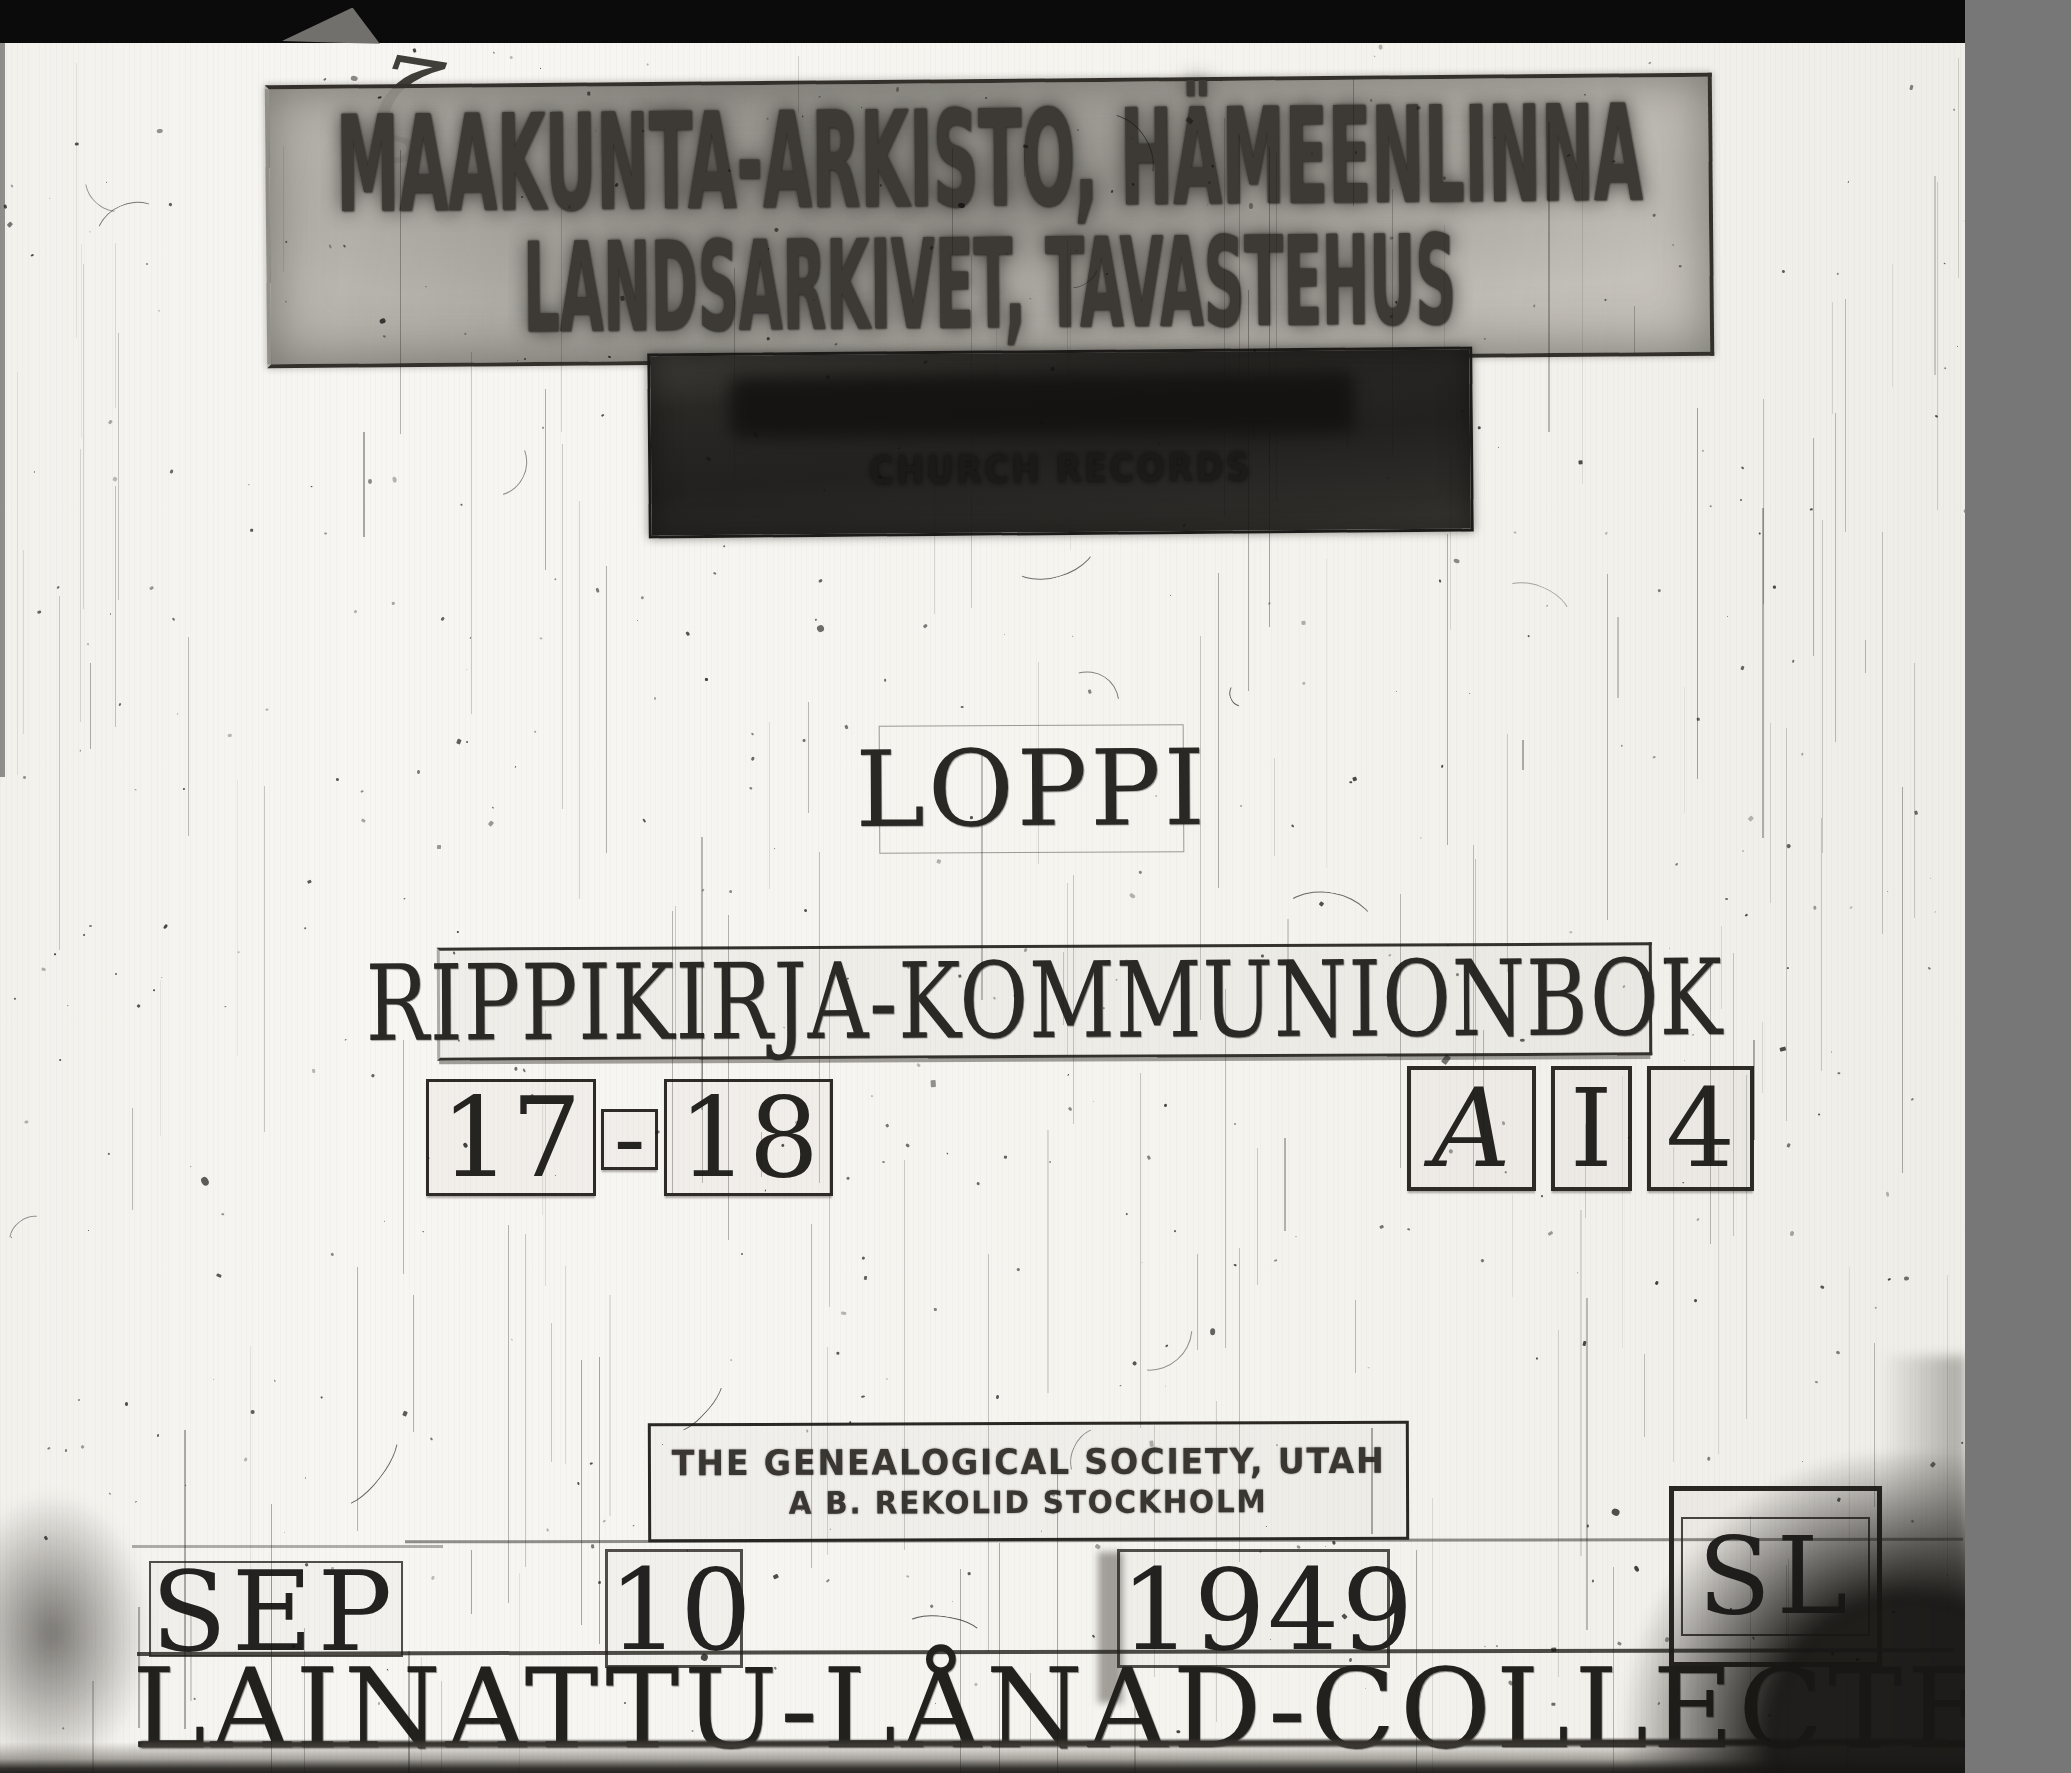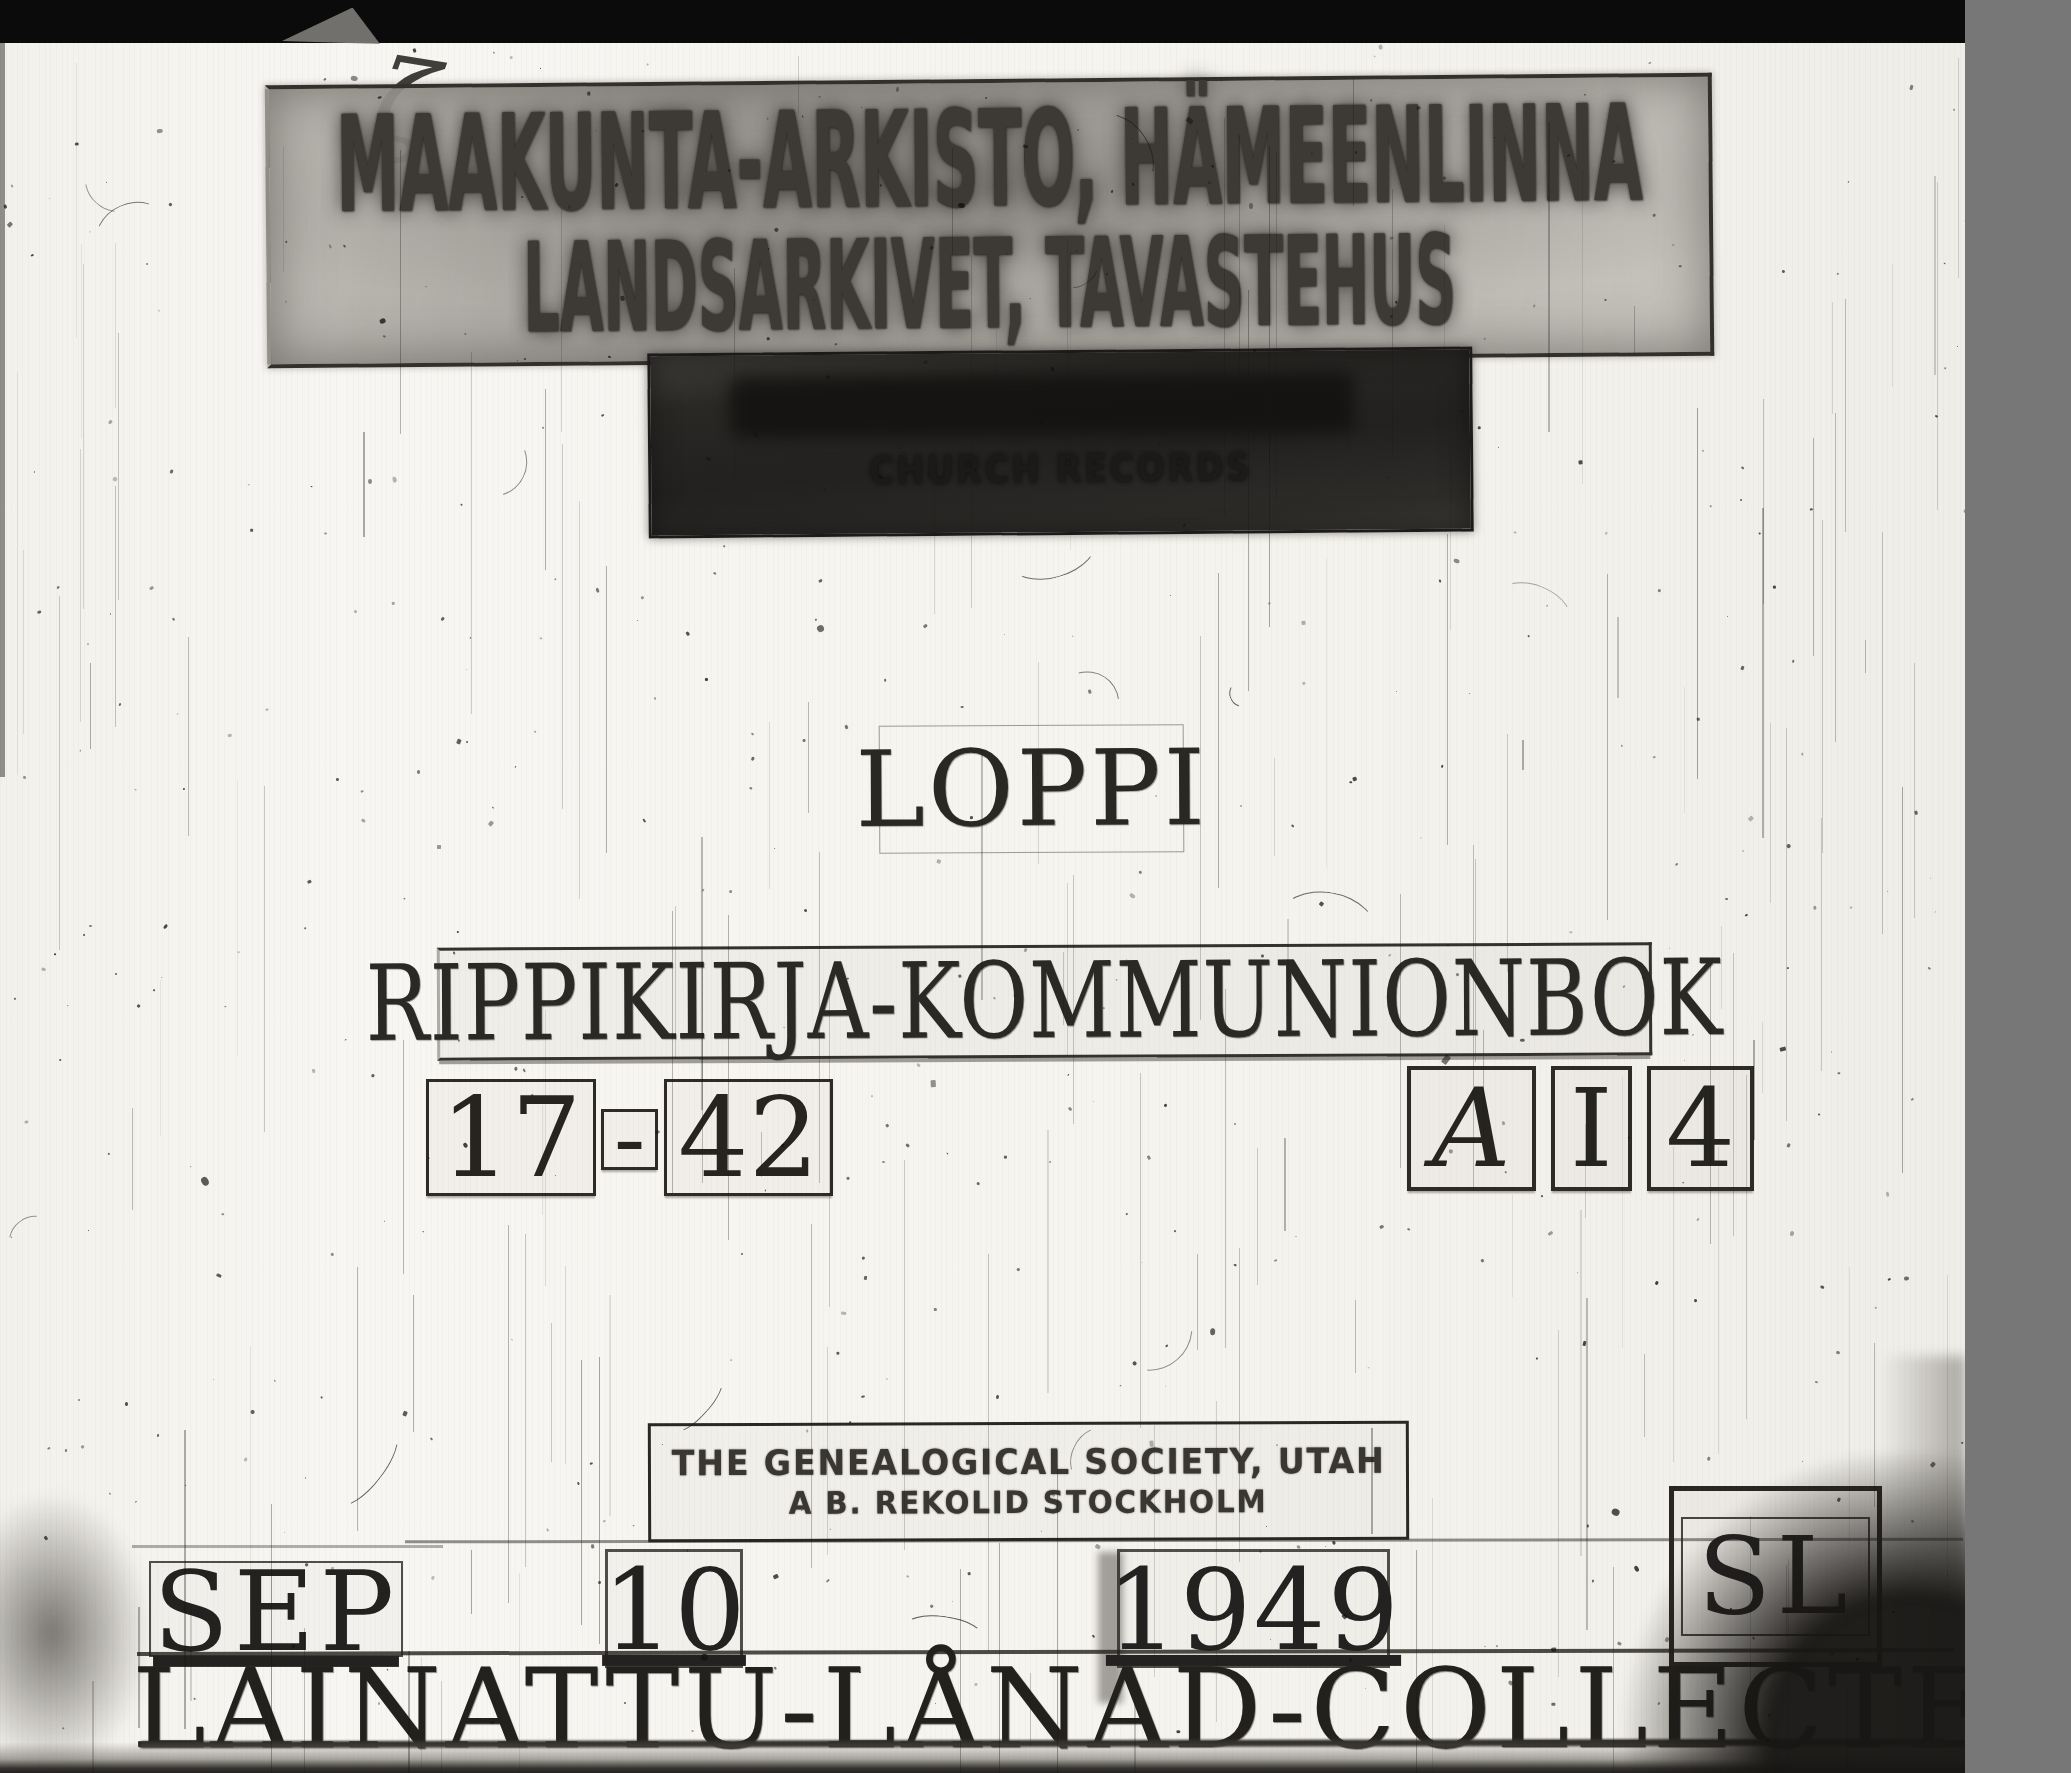--- a/index.html
+++ b/index.html
@@ -87,22 +87,22 @@
     border:3.8px solid #2b2824;display:flex;flex-direction:column;align-items:center;justify-content:center;gap:7.5px;
     background:rgba(140,137,130,.05);transform:rotate(-0.2deg);
   }
   .society-line{font-family:"DejaVu Sans", sans-serif;font-weight:bold;color:#3a3732;
     line-height:1;white-space:nowrap;text-shadow:0 0 1.9px rgba(45,42,38,.7);}
   .society-line-1{font-size:35px;letter-spacing:1.9px;transform:scaleX(.95);}
   .society-line-2{font-size:31px;letter-spacing:1.9px;transform:scaleX(.95);}
   .rule-1637{left:405px;top:1539px;width:1558px;height:2.8px;background:rgba(40,37,33,.5);transform:rotate(-0.1deg);}
   .rule-1688{left:132px;top:1545px;width:311px;height:2.8px;background:rgba(40,37,33,.35);}
   
-  .stampbox{border:3.8px solid rgba(40,37,33,.8);display:flex;align-items:center;justify-content:center;
-    color:#242220;background:rgba(130,127,120,.04);text-decoration:underline;}
+  .stampbox{border:3.8px solid rgba(40,37,33,.8);display:flex;align-items:center;
+    color:#242220;background:rgba(130,127,120,.04);}
   .sep-box{left:149px;top:1561px;width:250px;height:92px;font-size:111px;letter-spacing:4.7px;border-width:2.8px;}
   .day-box{left:605px;top:1549px;width:132px;height:113px;font-size:113px;}
   .year-box{left:1117px;top:1549px;width:267px;height:113px;font-size:113px;letter-spacing:1.9px;}
   .year-smear{left:1098px;top:1552px;width:24.5px;height:151px;background:rgba(92,89,84,.55);filter:blur(3.8px);}
   .stampbox .glyphs{line-height:1;transform:translateY(1.9px);}
   .sl-outer{left:1669px;top:1486px;width:203px;height:171px;border:5.6px solid #2a2723;
     display:flex;align-items:center;justify-content:center;background:rgba(130,127,120,.05);}
   .sl-inner{border:2.8px solid rgba(42,39,35,.85);padding:3.8px 15px;font-size:107px;line-height:1;
     letter-spacing:5.6px;color:#242220;}
   
@@ -149,21 +149,21 @@
     <div class="parish-text">LOPPI</div>
   </div>
 
   <div class="abs book-box">
     <div class="book-text">RIPPIKIRJA-KOMMUNIONBOK</div>
   </div>
 
   <div class="abs year-row">
     <div class="seg">17</div>
     <div class="seg dash">-</div>
-    <div class="seg">42</div>
+    <div class="seg">18</div>
   </div>
 
   <div class="abs shelf-row">
     <div class="seg italic">A</div>
     <div class="seg">I</div>
     <div class="seg">4</div>
   </div>
 
   <div class="abs society-box">
     <div class="society-line society-line-1">THE GENEALOGICAL SOCIETY, UTAH</div>

